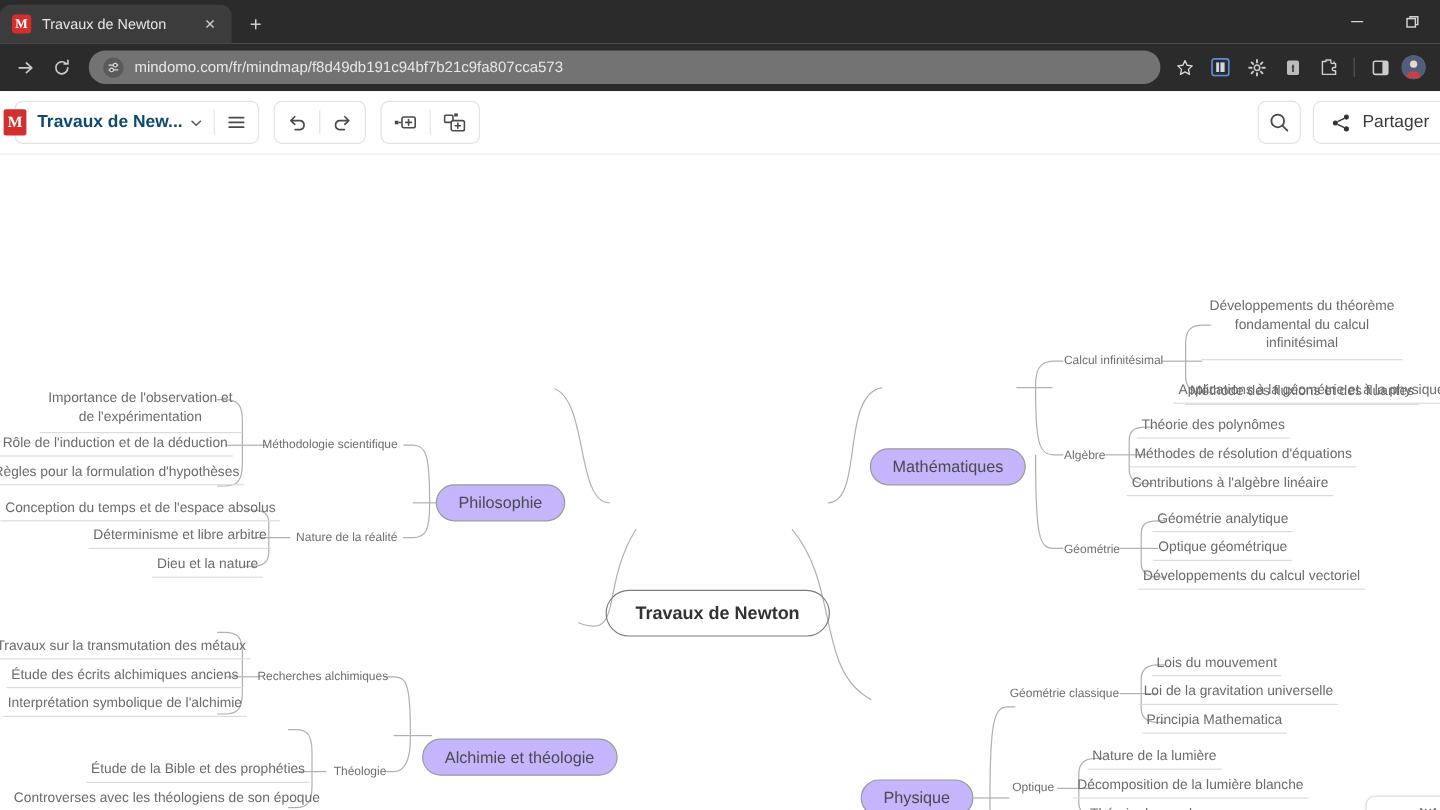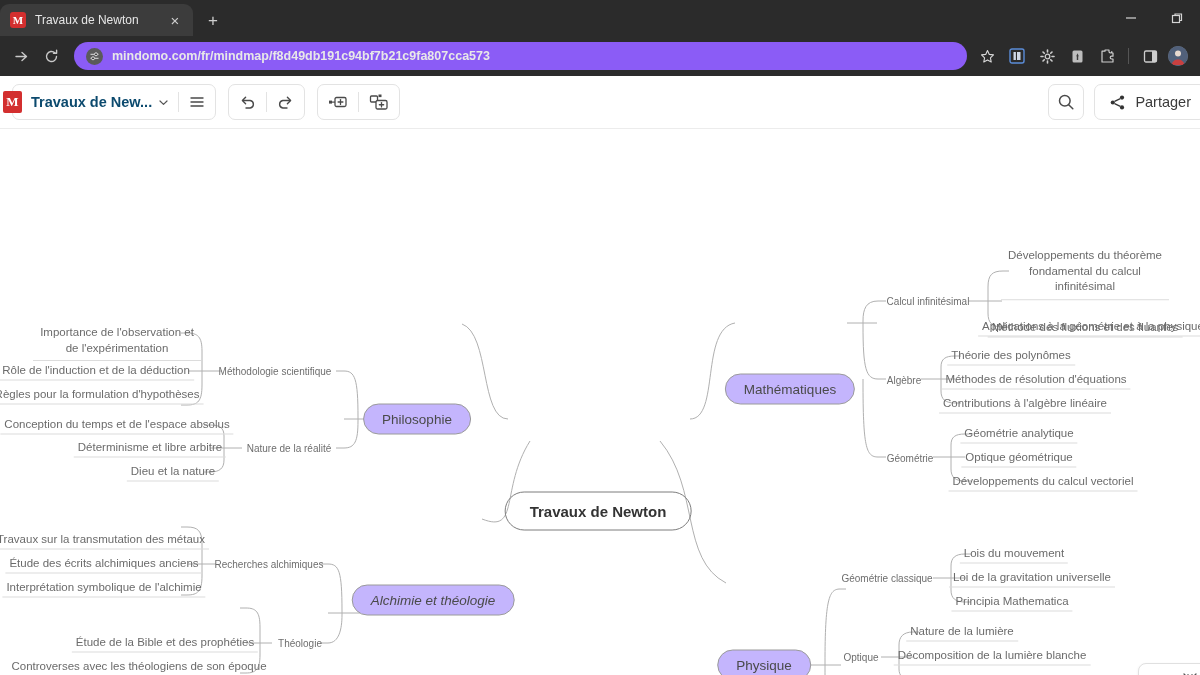--- a/index.html
+++ b/index.html
@@ -52,24 +52,24 @@
     height: 40px; background: #2b2b2b;
     display: flex; align-items: center; gap: 0;
     padding: 0 6px;
   }
   .navbtn {
     width: 30px; height: 30px; color: #c9c9c9;
     display: flex; align-items: center; justify-content: center;
     flex: 0 0 30px;
   }
   .urlbox {
-    flex: 1; height: 28px; background: #8b5cf6;
+    flex: 1; height: 28px; background: #737373;
     border-radius: 14px; display: flex; align-items: center;
     gap: 9px; padding: 0 12px; margin: 0 6px 0 8px;
-    color: #e8e8e8; font-size: 12.5px; font-weight: bold;
+    color: #e8e8e8; font-size: 12.5px;
   }
   .urlicon {
     width: 17px; height: 17px; border-radius: 50%;
     background: #5a5a5a; color: #e0e0e0; font-size: 9px;
     display: flex; align-items: center; justify-content: center;
   }
   .omni-icons { display: flex; align-items: center; gap: 2px; }
   .oicon {
     width: 28px; height: 28px; color: #cdcdcd;
     display: flex; align-items: center; justify-content: center;
@@ -470,21 +470,21 @@
   <div class="node plain" style="left:275px; top:242px;">Méthodologie scientifique</div>
   <div class="node leaf two-line" style="left:117px; top:213px; text-align:center;">Importance de l'observation et de l'expérimentation</div>
   <div class="node leaf" style="left:96px; top:242px;">Rôle de l'induction et de la déduction</div>
   <div class="node leaf" style="left:97px; top:266px;">Règles pour la formulation d'hypothèses</div>
 
   <div class="node plain" style="left:289px; top:319px;">Nature de la réalité</div>
   <div class="node leaf" style="left:117px; top:296px;">Conception du temps et de l'espace absolus</div>
   <div class="node leaf" style="left:150px; top:319px;">Déterminisme et libre arbitre</div>
   <div class="node leaf" style="left:173px; top:343px;">Dieu et la nature</div>
 
-  <div class="node pill" style="left:433px; top:471px;font-style:italic;">Alchimie et théologie</div>
+  <div class="node pill" style="left:433px; top:502px;">Alchimie et théologie</div>
   <div class="node plain" style="left:269px; top:435px;">Recherches alchimiques</div>
   <div class="node leaf" style="left:101px; top:411px;">Travaux sur la transmutation des métaux</div>
   <div class="node leaf" style="left:104px; top:435px;">Étude des écrits alchimiques anciens</div>
   <div class="node leaf" style="left:104px; top:459px;">Interprétation symbolique de l'alchimie</div>
 
   <div class="node plain" style="left:300px; top:514px;">Théologie</div>
   <div class="node leaf" style="left:165px; top:514px;">Étude de la Bible et des prophéties</div>
   <div class="node leaf" style="left:139px; top:538px;">Controverses avec les théologiens de son époque</div>
 
   <div class="zoomwidget">

